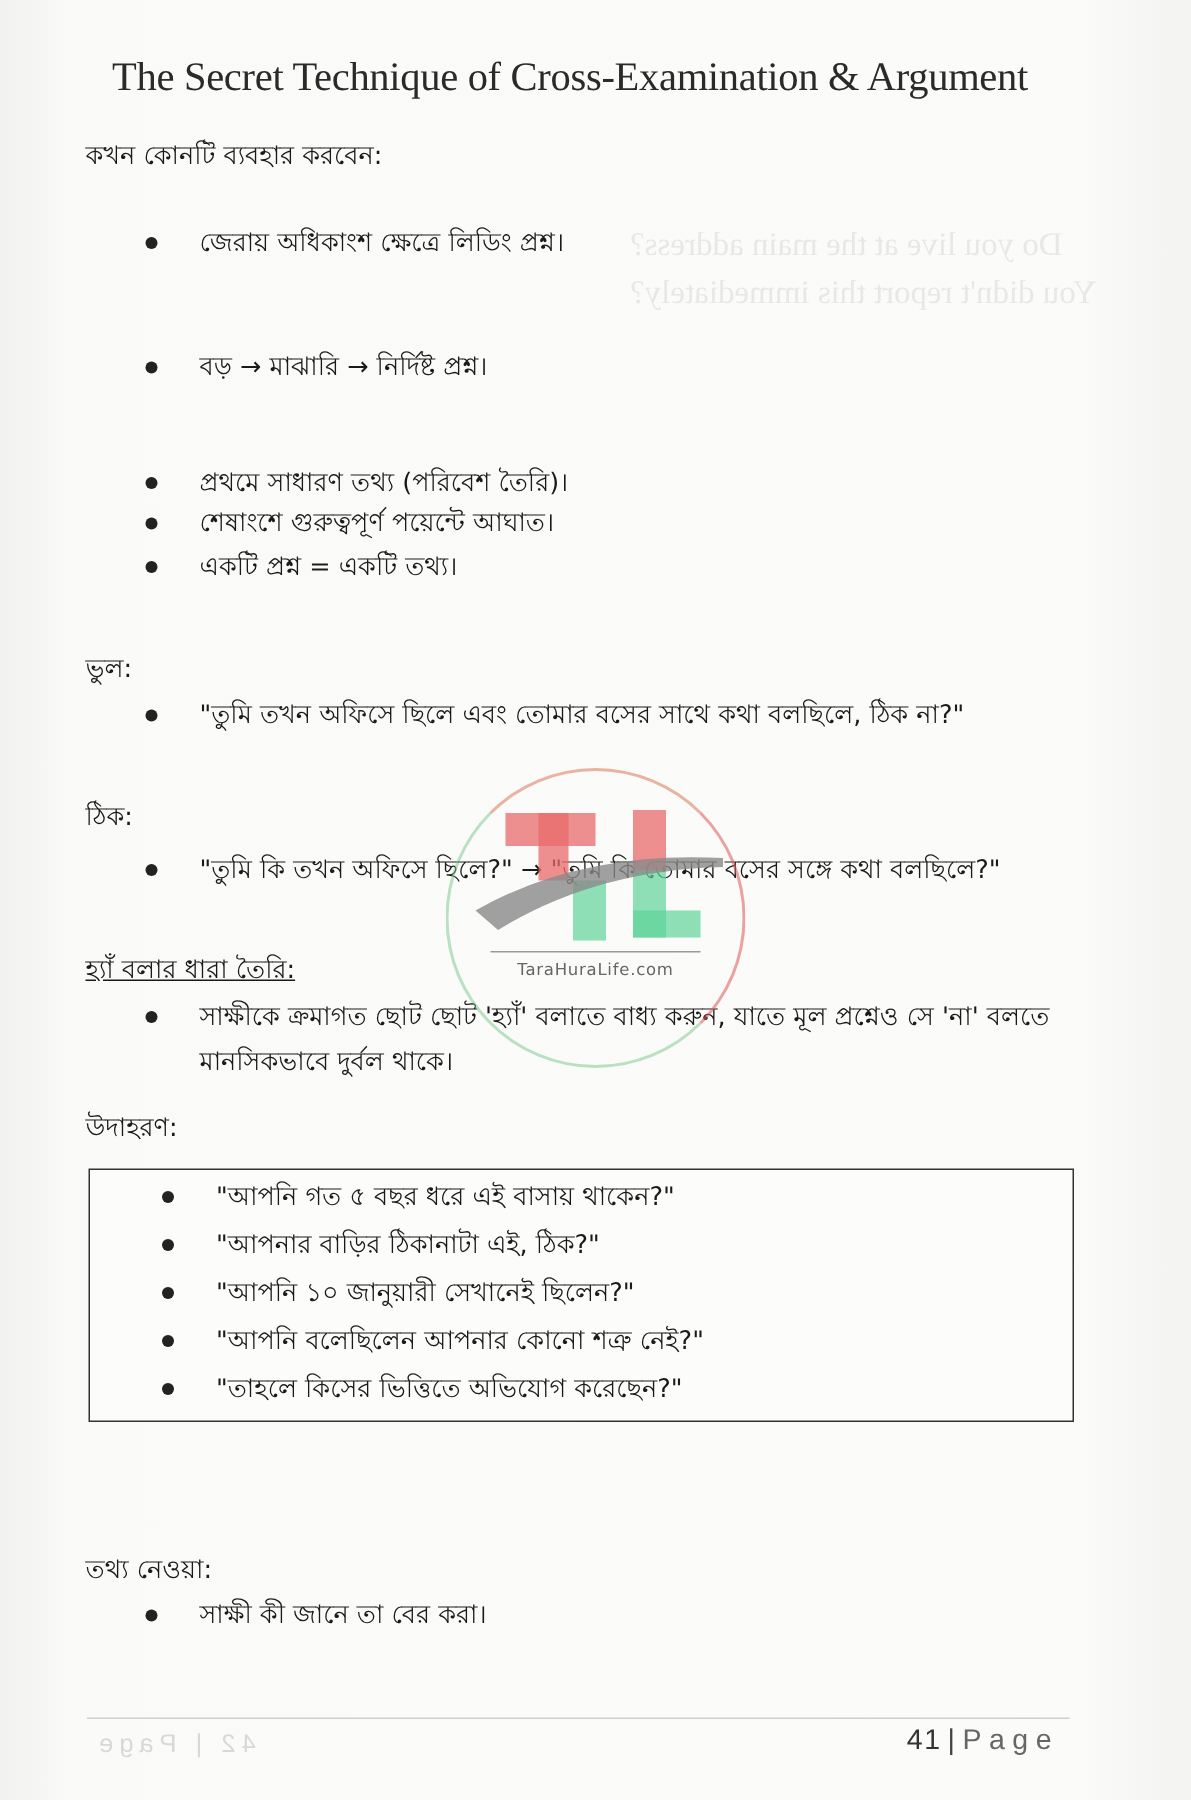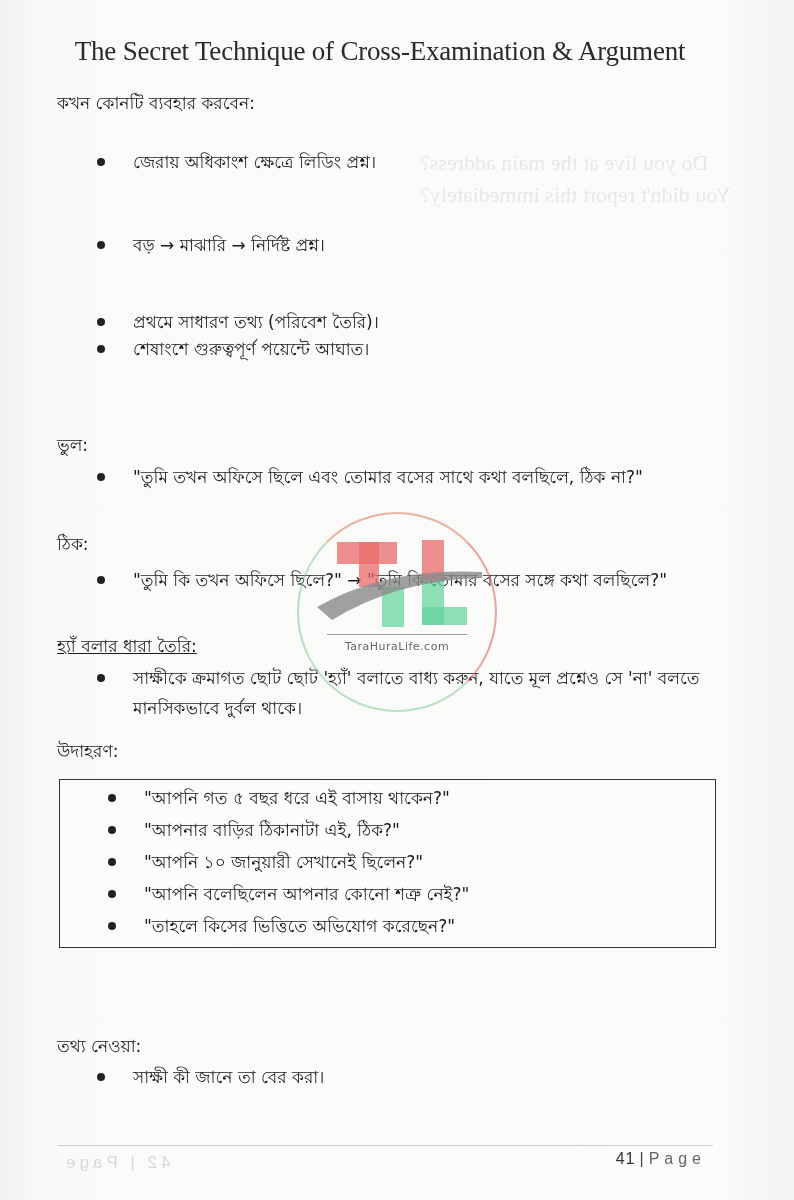--- a/index.html
+++ b/index.html
@@ -106,21 +106,21 @@
       top: 1145px;
       width: 655px;
       height: 1px;
       background: #cfcfcf;
     }
     .page-num {
       position: absolute;
       right: 88px;
       top: 1150px;
       font-family: "Liberation Sans", sans-serif;
-      font-size: 16px;
+      font-size: 19px;
       color: #555;
       letter-spacing: 1px;
     }
     .page-num .n { color: #333; }
     .page-num .sep { color: #444; margin: 0 4px; }
     .page-num .word { letter-spacing: 5px; color: #666; }
     .ghost-footer {
       position: absolute;
       left: 62px;
       top: 1153px;
@@ -191,20 +191,24 @@
     <span class="txt">বড় → মাঝারি → নির্দিষ্ট প্রশ্ন।</span>
   </div>
   <div class="bullet-line" style="top:262px;margin-top:45px;">
     <span class="dot"></span>
     <span class="txt">প্রথমে সাধারণ তথ্য (পরিবেশ তৈরি)।</span>
   </div>
   <div class="bullet-line" style="top:334px;">
     <span class="dot"></span>
     <span class="txt">শেষাংশে গুরুত্বপূর্ণ পয়েন্টে আঘাত।</span>
   </div>
+  <div class="bullet-line" style="top:363px;">
+    <span class="dot"></span>
+    <span class="txt">একটি প্রশ্ন = একটি তথ্য।</span>
+  </div>
 
   <div class="heading" style="top:432px;">ভুল:</div>
   <div class="bullet-line" style="top:462px;">
     <span class="dot"></span>
     <span class="txt">"তুমি তখন অফিসে ছিলে এবং তোমার বসের সাথে কথা বলছিলে, ঠিক না?"</span>
   </div>
 
   <div class="heading" style="top:531px;">ঠিক:</div>
   <div class="bullet-line" style="top:565px;">
     <span class="dot"></span>

